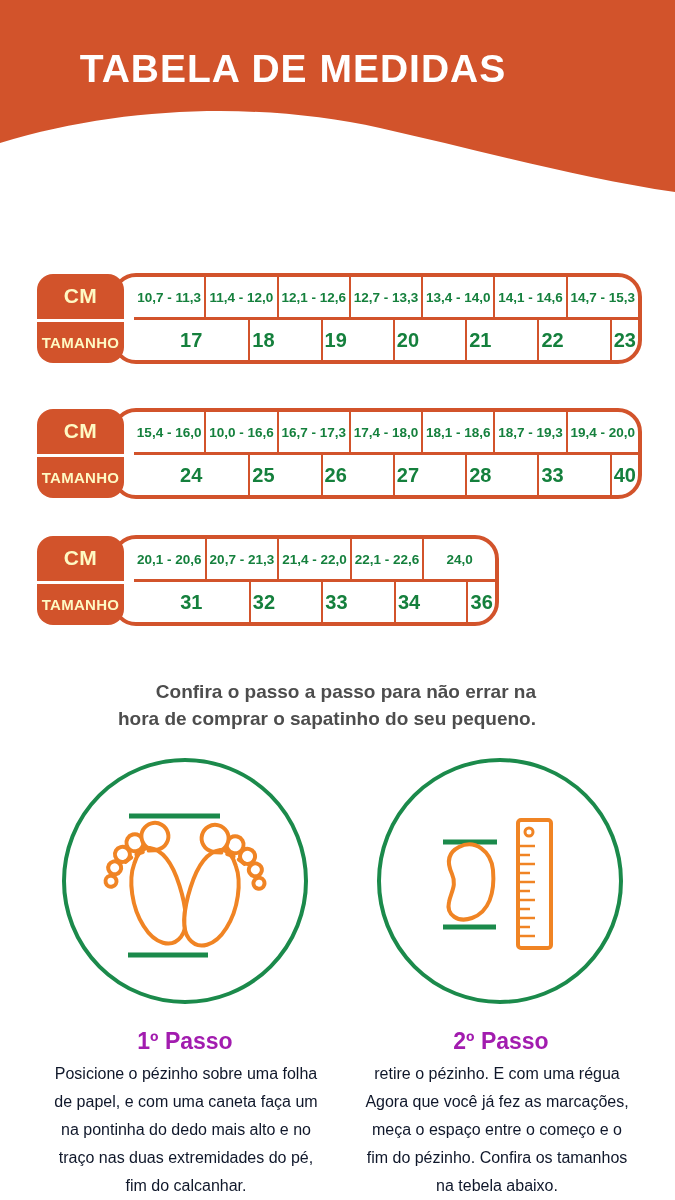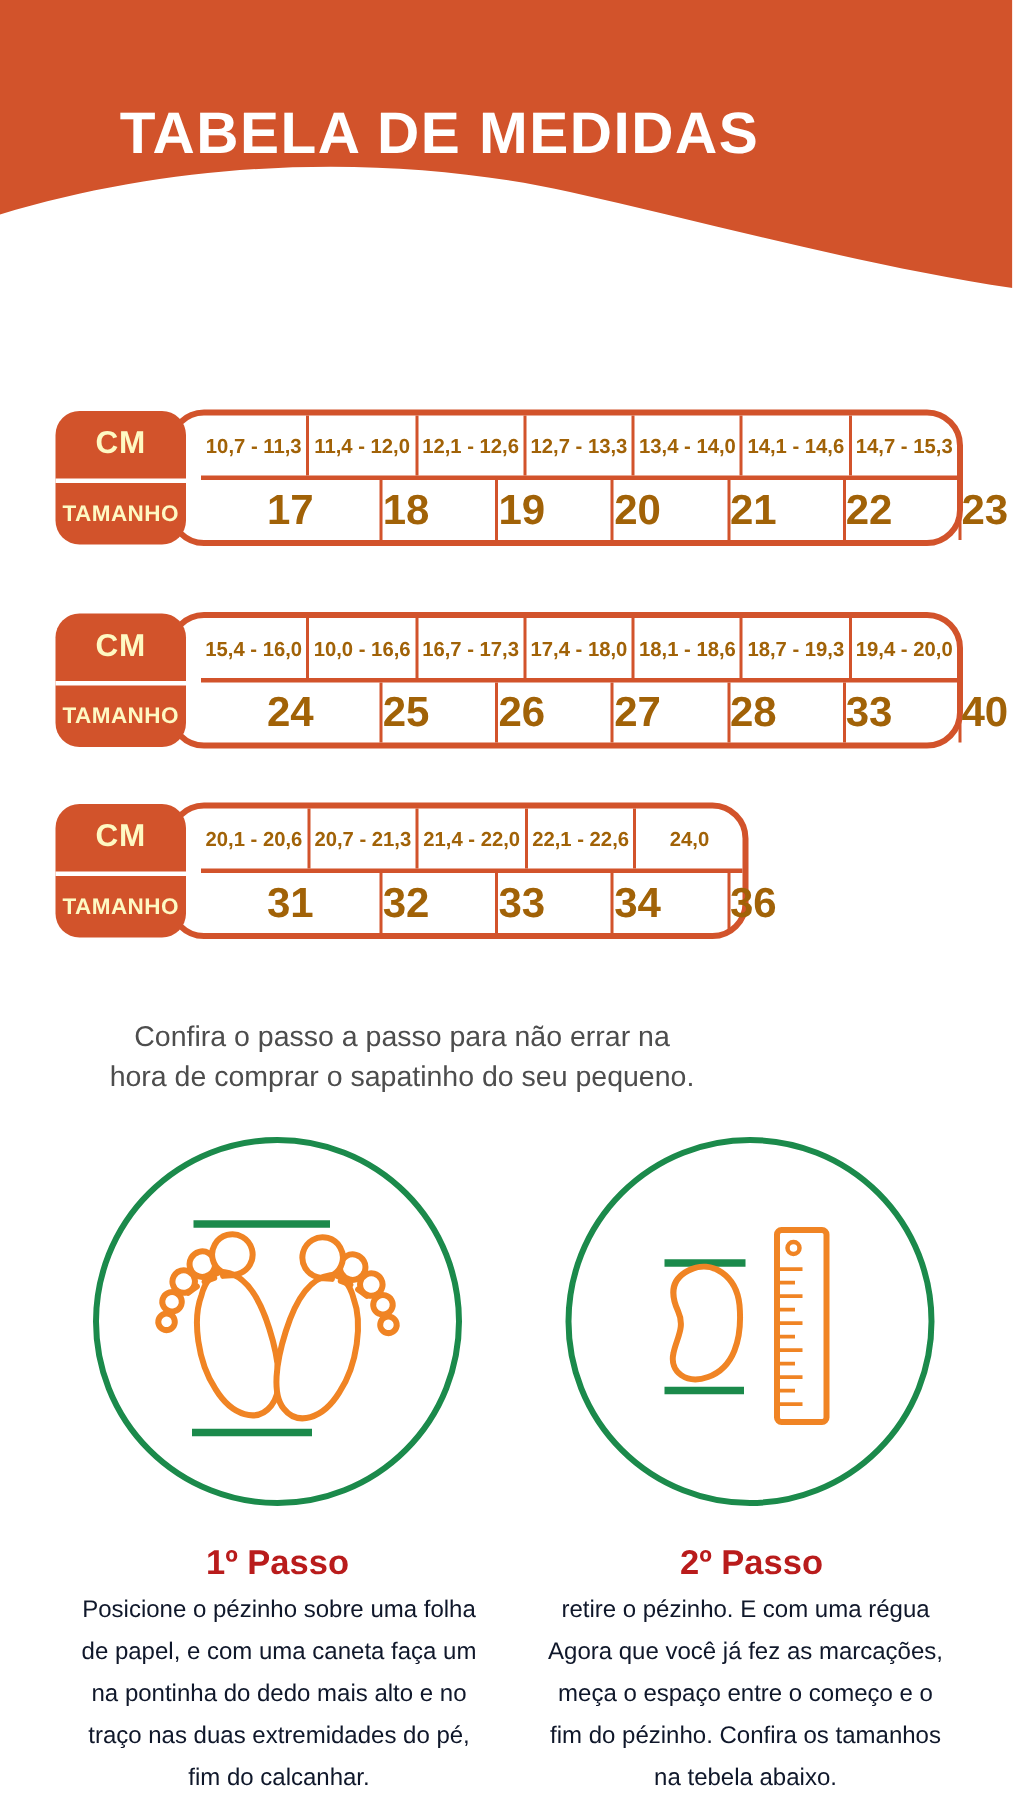--- a/index.html
+++ b/index.html
@@ -5,21 +5,21 @@
   html,body { margin:0; padding:0; background:#ffffff; }
   .page {
     position:relative; width:675px; height:1200px; overflow:hidden;
     background:#ffffff; font-family:"Liberation Sans", sans-serif;
   }
 
   
   .hero-wave { position:absolute; top:0; left:0; display:block; }
   .page-title {
     position:absolute; top:47px; left:0; width:586px; text-align:center;
-    color:#ffffff; font-size:39px; font-weight:bold; letter-spacing:1px;margin-top:21px;
+    color:#ffffff; font-size:39px; font-weight:bold; letter-spacing:1px;
   }
 
   
   .size-table { position:absolute; left:37px; height:91px; }
   .t1 { top:273px; } .t2 { top:408px; } .t3 { top:535px; }
 
   .st-head {
     position:absolute; left:0; top:1px; width:87px; height:89px; z-index:2;
     background:#D2532B; border-radius:16px; color:#fef9c3;
     display:flex; flex-direction:column; text-align:center; font-weight:bold;
@@ -32,41 +32,41 @@
     position:absolute; left:75px; top:0; height:83px;
     border:4px solid #D2532B; border-radius:24px; background:#ffffff;
     padding-left:18px; display:flex; flex-direction:column; z-index:1;
   }
   .cols7 { width:504px; }
   .cols5 { width:361px; }
   .st-row { flex:1; display:flex; }
   .cm-row { border-bottom:3px solid #D2532B; }
   .st-cell {
     flex:1; display:flex; align-items:center; justify-content:center;
-    color:#a16207; font-weight:bold;
+    color:#15803d; font-weight:bold;
   }
   .st-cell + .st-cell { border-left:2.5px solid #D2532B; }
   .cm-row  .st-cell { font-size:13.5px; }
-  .size-row .st-cell { font-size:28px;margin-left:44px; }
+  .size-row .st-cell { font-size:20px;margin-left:44px; }
 
   
   .intro {
-    position:absolute; top:678px; left:0; width:536px; text-align:center;
-    color:#4D4D4D; font-weight:normal; font-size:19px; line-height:27px;
+    position:absolute; top:678px; left:0; width:536px; text-align:right;
+    color:#4D4D4D; font-weight:bold; font-size:19px; line-height:27px;
   }
 
   
   .illus { position:absolute; display:block; }
   .illus-1 { left:57px;  top:754px; }
   .illus-2 { left:373px; top:754px; }
 
   
   .step-title {
     position:absolute; top:1028px; width:256px; text-align:center;
-    color:#b91c1c; font-weight:bold; font-size:23px;
+    color:#a21caf; font-weight:bold; font-size:23px;
   }
   .step-title-1 { left:57px; } .step-title-2 { left:373px; }
   .step-text {
     position:absolute; top:1060px; width:306px; text-align:center;
     color:#0f172a; font-size:16px; line-height:28px;
   }
   .step-text-1 { left:33px; } .step-text-2 { left:344px; }
 </style>
 </head>
 <body>

